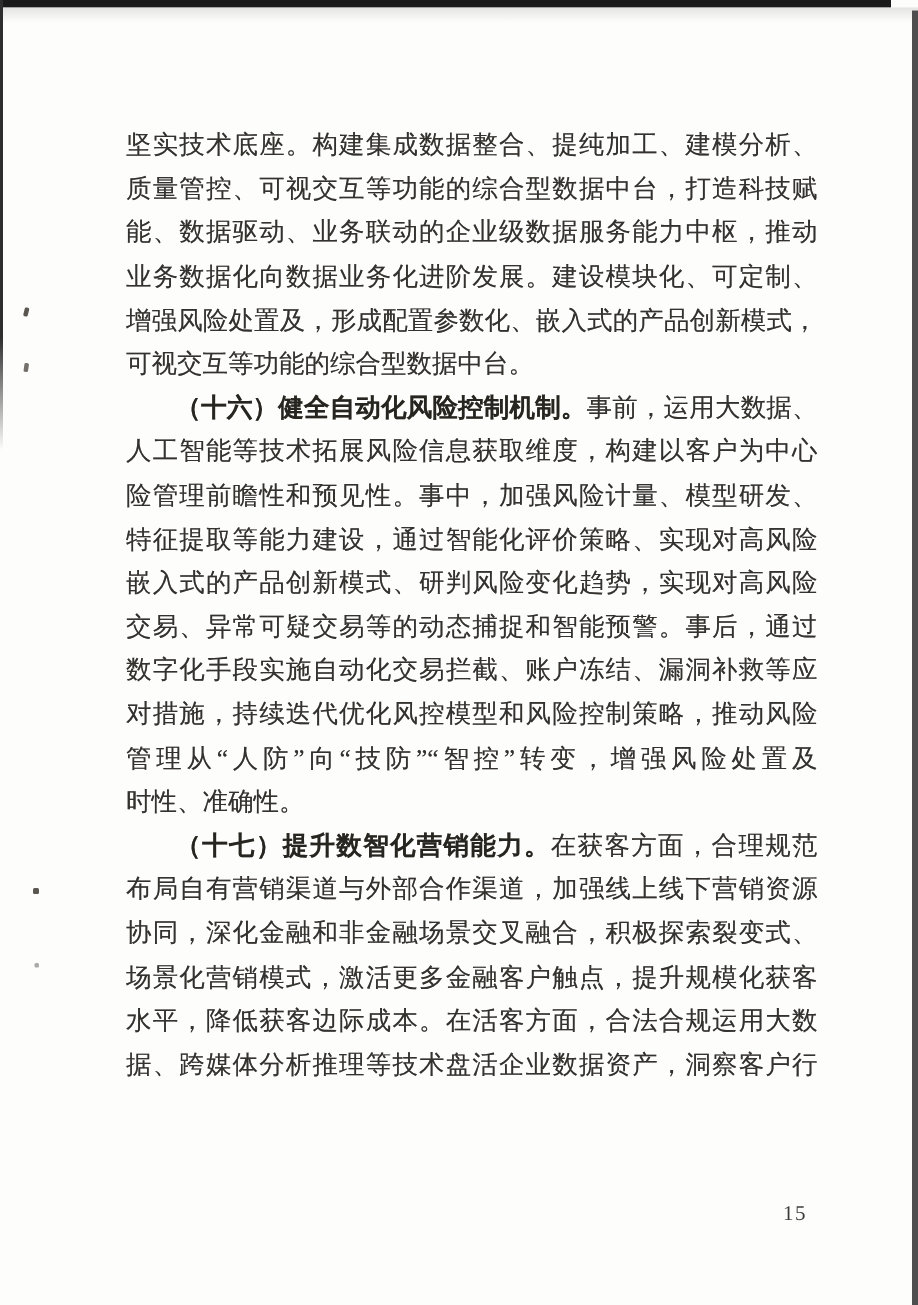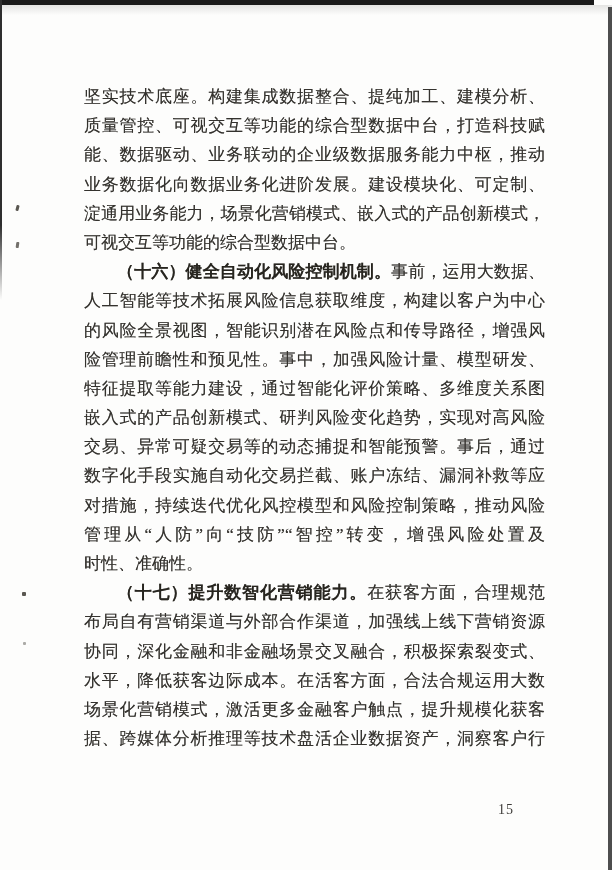--- a/index.html
+++ b/index.html
@@ -74,21 +74,21 @@
   .line.lead { text-indent: 33px; }
   .heading {
     font-weight: bold;
     color: #27251f;
   }
   .page-num {
     position: absolute;
     left: 498px;
     top: 802px;
     width: 40px;
-    text-align: left;
+    text-align: right;
     font-size: 14px;
     letter-spacing: 1px;
     color: #3d3b38;
   }
 </style>
 </head>
 <body>
 
 <div id="stage">
 
@@ -101,44 +101,43 @@
   <div class="speckle s3"></div>
   <div class="speckle s4"></div>
 
   <main class="text-block">
 
     <section>
       <div class="line just">坚实技术底座。构建集成数据整合、提纯加工、建模分析、</div>
       <div class="line just">质量管控、可视交互等功能的综合型数据中台，打造科技赋</div>
       <div class="line just">能、数据驱动、业务联动的企业级数据服务能力中枢，推动</div>
       <div class="line just">业务数据化向数据业务化进阶发展。建设模块化、可定制、</div>
-      <div class="line just">淀通用业务能力，场景化营销模式、嵌入式的产品创新模式，</div>
+      <div class="line just">增强风险处置及，形成配置参数化、嵌入式的产品创新模式，</div>
       <div class="line end">可视交互等功能的综合型数据中台。</div>
     </section>
 
     <section>
       <div class="line just lead"><span class="heading">（十六）健全自动化风险控制机制。</span><span>事前，运用大数据、</span></div>
       <div class="line just">人工智能等技术拓展风险信息获取维度，构建以客户为中心</div>
-      <div class="line just">的风险全景视图，智能识别潜在风险点和传导路径，增强风</div>
       <div class="line just">险管理前瞻性和预见性。事中，加强风险计量、模型研发、</div>
-      <div class="line just">特征提取等能力建设，通过智能化评价策略、多维度关系图</div>
+      <div class="line just">特征提取等能力建设，通过智能化评价策略、实现对高风险</div>
       <div class="line just">嵌入式的产品创新模式、研判风险变化趋势，实现对高风险</div>
       <div class="line just">交易、异常可疑交易等的动态捕捉和智能预警。事后，通过</div>
       <div class="line just">数字化手段实施自动化交易拦截、账户冻结、漏洞补救等应</div>
       <div class="line just">对措施，持续迭代优化风控模型和风险控制策略，推动风险</div>
       <div class="line just">管理从“人防”向“技防”“智控”转变，增强风险处置及</div>
       <div class="line end">时性、准确性。</div>
     </section>
 
     <section>
       <div class="line just lead"><span class="heading">（十七）提升数智化营销能力。</span><span>在获客方面，合理规范</span></div>
       <div class="line just">布局自有营销渠道与外部合作渠道，加强线上线下营销资源</div>
       <div class="line just">协同，深化金融和非金融场景交叉融合，积极探索裂变式、</div>
+      <div class="line just">场景化营销模式，激活更多金融客户触点，提升规模化获客</div>
       <div class="line just">水平，降低获客边际成本。在活客方面，合法合规运用大数</div>
-      <div class="line just">场景化营销模式，激活更多金融客户触点，提升规模化获客</div>
       <div class="line just">据、跨媒体分析推理等技术盘活企业数据资产，洞察客户行</div>
     </section>
 
   </main>
 
   <div class="page-num">15</div>
 
 </div>
 
 </body></html>

